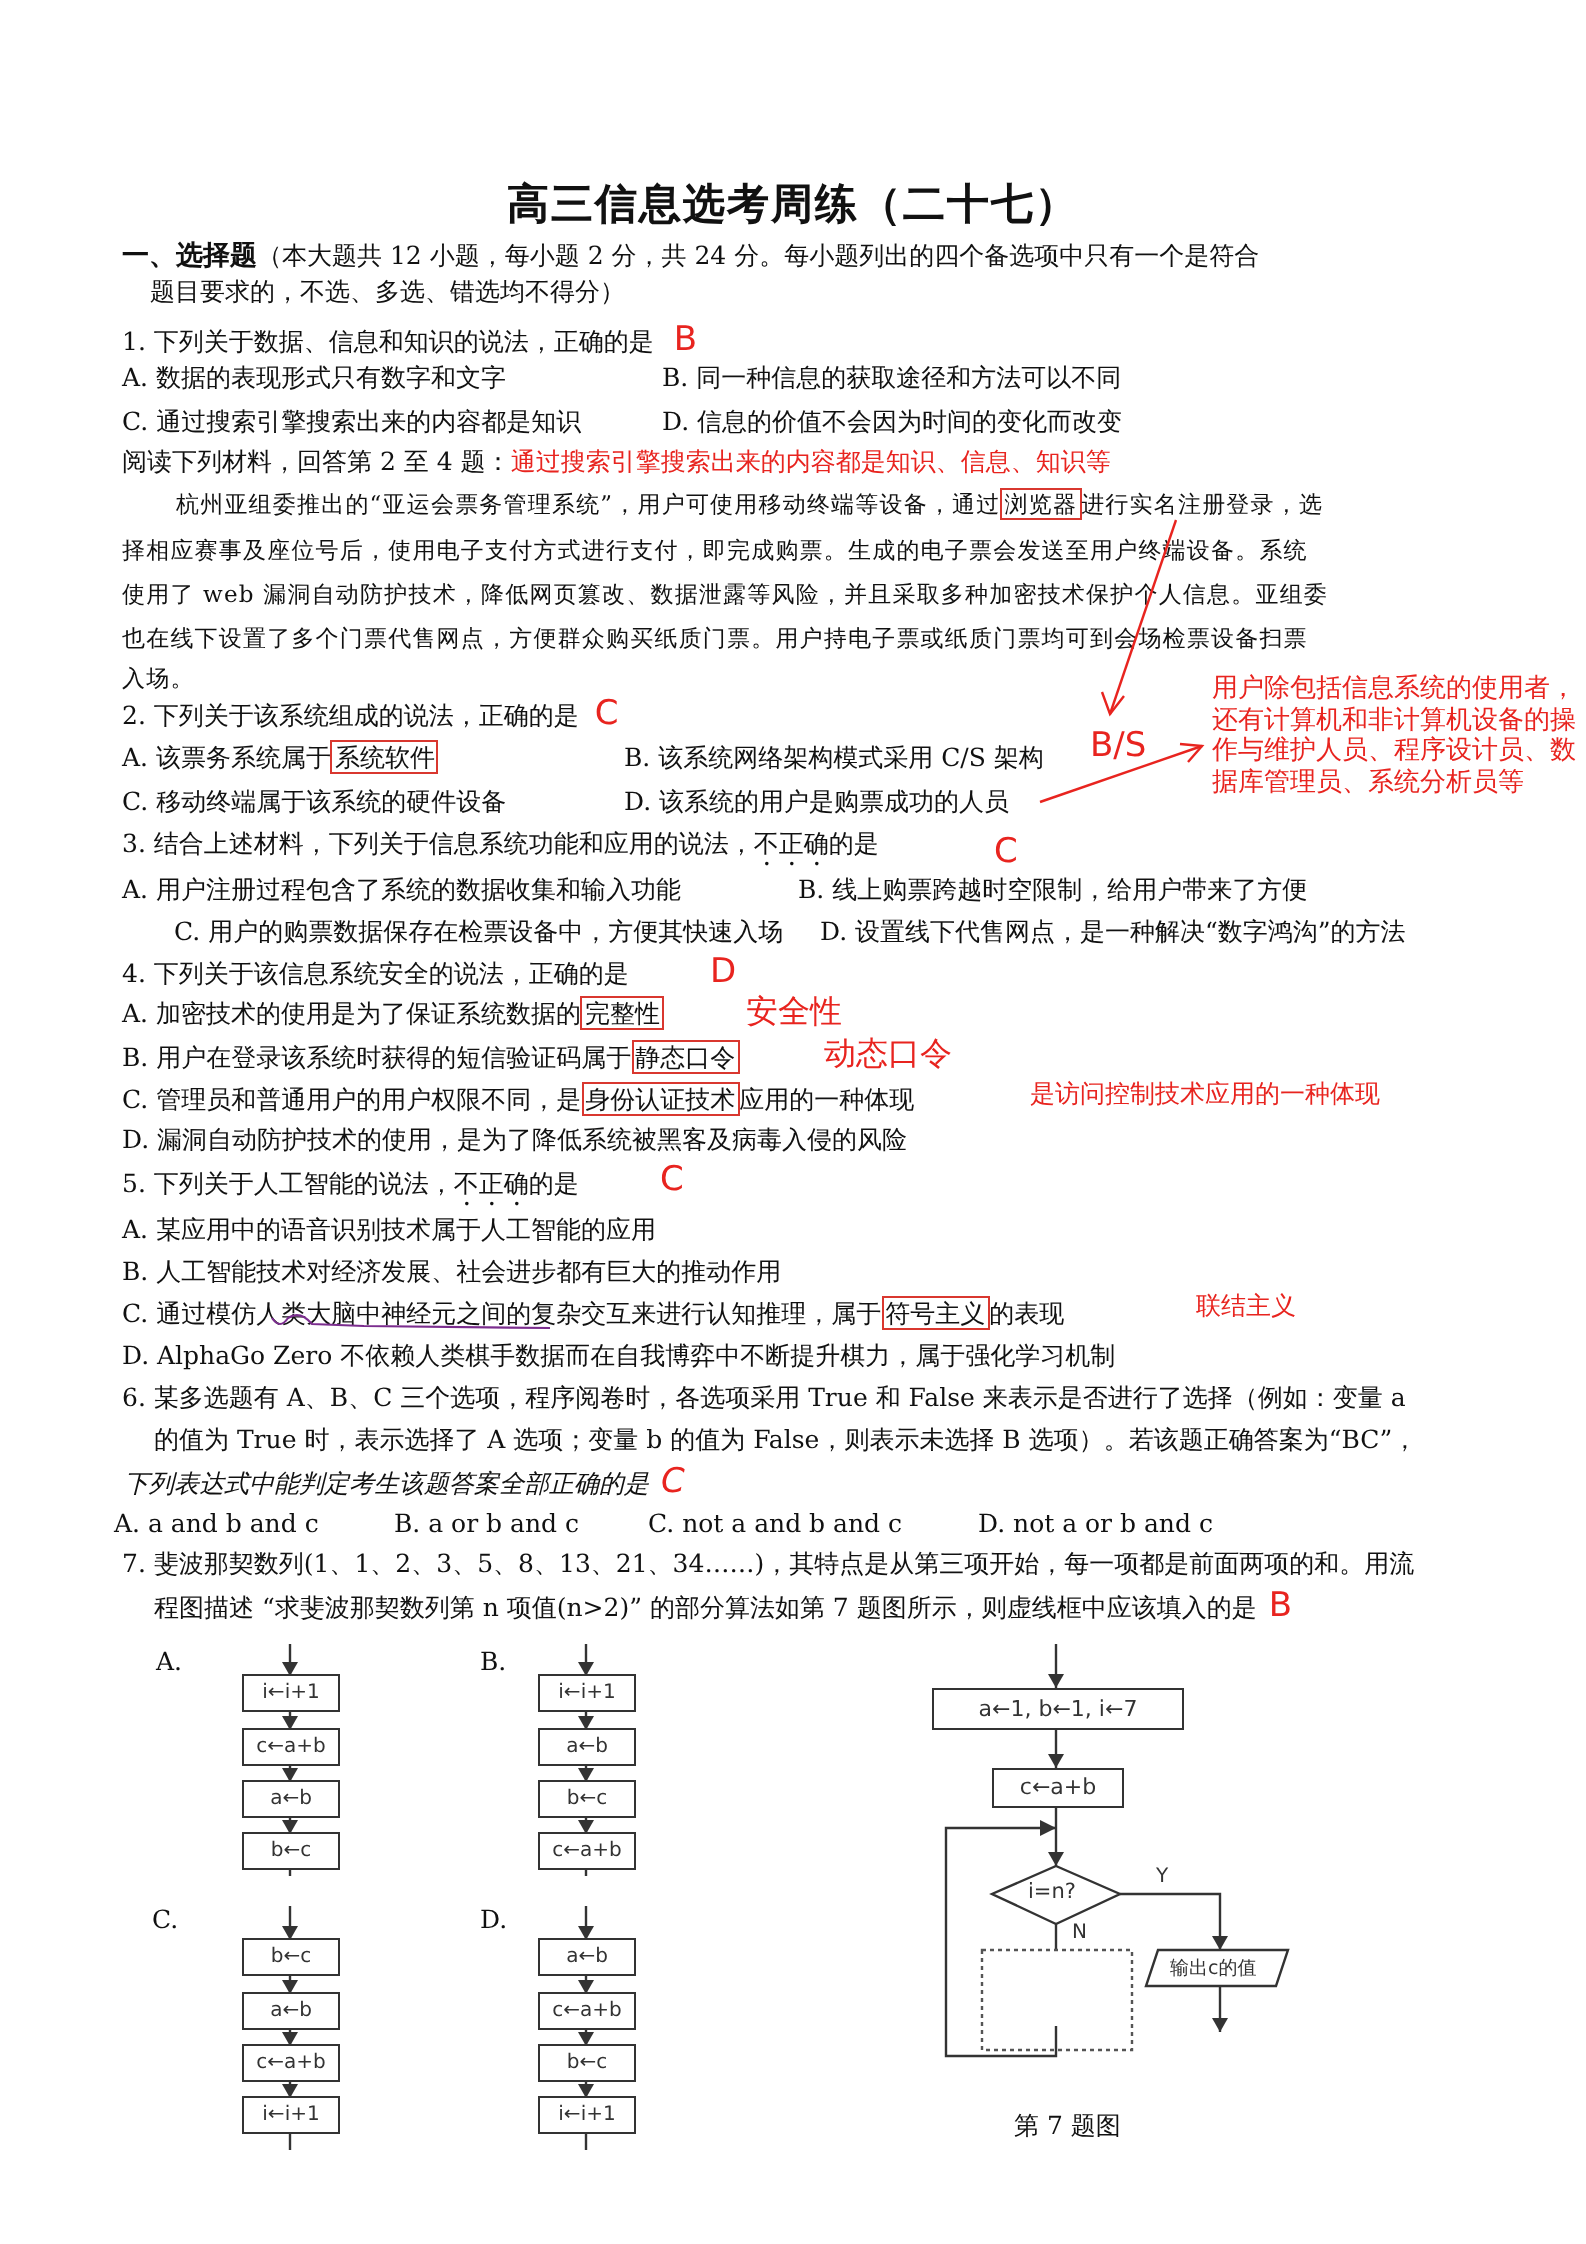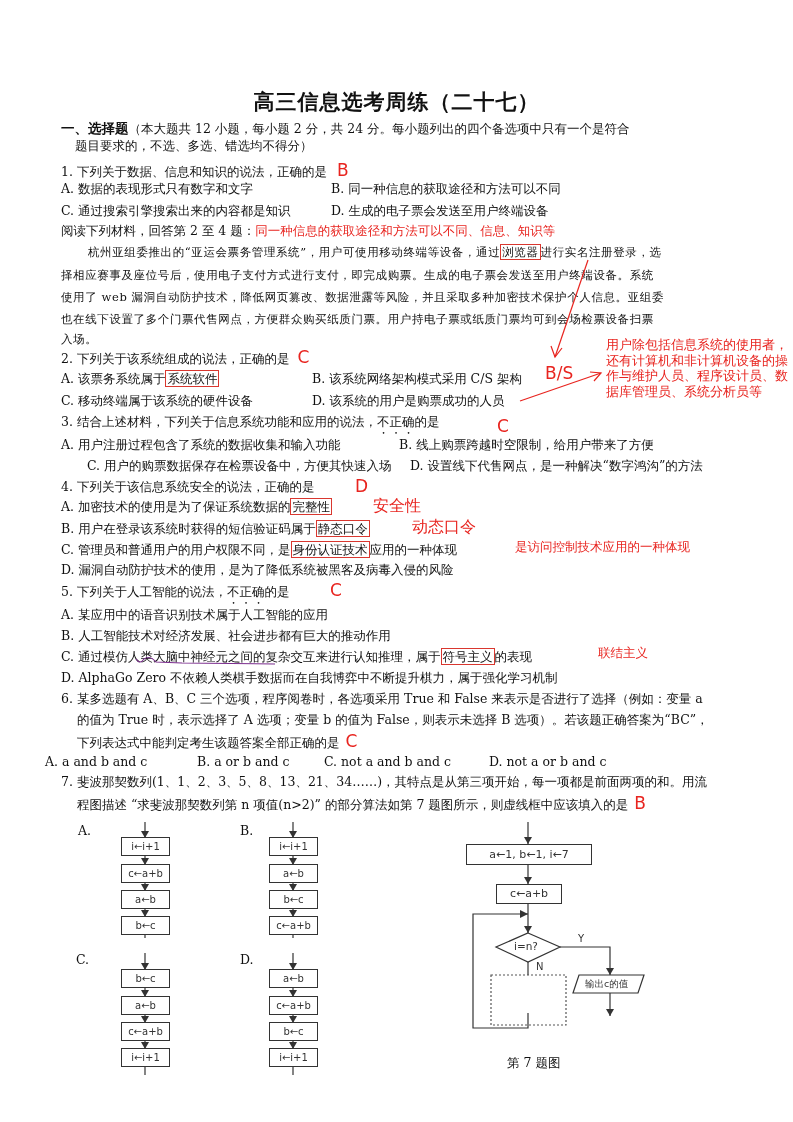--- a/index.html
+++ b/index.html
@@ -31,24 +31,24 @@
 </div>
 <div class="abs t" style="left:75px; top:138px;">题目要求的，不选、多选、错选均不得分）</div>
 
 <div class="abs t" style="left:61px; top:162px;">
   <span>1. 下列关于数据、信息和知识的说法，正确的是</span>
   <span class="red ans" style="margin-left:6px;">B</span>
 </div>
 <div class="abs t" style="left:61px; top:181px;">A. 数据的表现形式只有数字和文字</div>
 <div class="abs t" style="left:331px; top:181px;">B. 同一种信息的获取途径和方法可以不同</div>
 <div class="abs t" style="left:61px; top:203px;">C. 通过搜索引擎搜索出来的内容都是知识</div>
-<div class="abs t" style="left:331px; top:203px;">D. 生成的电子票会发送至用户终端设备</div>
+<div class="abs t" style="left:331px; top:203px;">D. 信息的价值不会因为时间的变化而改变</div>
 
 <div class="abs t" style="left:61px; top:223px;">
-  <span>阅读下列材料，回答第 2 至 4 题：</span><span class="red rednote">同一种信息的获取途径和方法可以不同、信息、知识等</span>
+  <span>阅读下列材料，回答第 2 至 4 题：</span><span class="red rednote">通过搜索引擎搜索出来的内容都是知识、信息、知识等</span>
 </div>
 <div class="abs t ps" style="left:88px; top:244px;">
   <span>杭州亚组委推出的“亚运会票务管理系统”，用户可使用移动终端等设备，通过</span><span class="boxed">浏览器</span><span>进行实名注册登录，选</span>
 </div>
 <div class="abs t ps" style="left:61px; top:267px;">择相应赛事及座位号后，使用电子支付方式进行支付，即完成购票。生成的电子票会发送至用户终端设备。系统</div>
 <div class="abs t ps" style="left:61px; top:289px;">使用了 web 漏洞自动防护技术，降低网页篡改、数据泄露等风险，并且采取多种加密技术保护个人信息。亚组委</div>
 <div class="abs t ps" style="left:61px; top:311px;">也在线下设置了多个门票代售网点，方便群众购买纸质门票。用户持电子票或纸质门票均可到会场检票设备扫票</div>
 <div class="abs t ps" style="left:61px; top:331px;text-align:right;">入场。</div>
 
 <div class="abs t" style="left:61px; top:349px;">
@@ -96,25 +96,25 @@
 <div class="abs t" style="left:61px; top:607px;">A. 某应用中的语音识别技术属于人工智能的应用</div>
 <div class="abs t" style="left:61px; top:628px;">B. 人工智能技术对经济发展、社会进步都有巨大的推动作用</div>
 <div class="abs t" style="left:61px; top:649px;">
   <span>C. 通过模仿人类大脑中神经元之间的复杂交互来进行认知推理，属于</span><span class="boxed">符号主义</span><span>的表现</span>
 </div>
 <div class="abs red rednote" style="left:598px; top:645px;">联结主义</div>
 <div class="abs t" style="left:61px; top:670px;">D. AlphaGo Zero 不依赖人类棋手数据而在自我博弈中不断提升棋力，属于强化学习机制</div>
 
 <div class="abs t" style="left:61px; top:691px;">6. 某多选题有 A、B、C 三个选项，程序阅卷时，各选项采用 True 和 False 来表示是否进行了选择（例如：变量 a</div>
 <div class="abs t" style="left:77px; top:712px;">的值为 True 时，表示选择了 A 选项；变量 b 的值为 False，则表示未选择 B 选项）。若该题正确答案为“BC”，</div>
-<div class="abs t" style="left:77px; top:733px;">
+<div class="abs t" style="left:62px; top:733px;font-style:italic;">
   <span>下列表达式中能判定考生该题答案全部正确的是</span>
   <span class="red ans" style="margin-left:2px;">C</span>
 </div>
-<div class="abs t" style="left:45px; top:754px;text-align:right;">A.  a and b and c</div>
+<div class="abs t" style="left:57px; top:754px;text-align:right;">A.  a and b and c</div>
 <div class="abs t" style="left:197px; top:754px;">B.  a or b and c</div>
 <div class="abs t" style="left:324px; top:754px;">C.  not a and b and c</div>
 <div class="abs t" style="left:489px; top:754px;">D.  not a or b and c</div>
 
 <div class="abs t" style="left:61px; top:774px;">7. 斐波那契数列(1、1、2、3、5、8、13、21、34……)，其特点是从第三项开始，每一项都是前面两项的和。用流</div>
 <div class="abs t" style="left:77px; top:795px;">
   <span>程图描述 “求斐波那契数列第 n 项值(n&gt;2)” 的部分算法如第 7 题图所示，则虚线框中应该填入的是</span>
   <span class="red ans" style="margin-left:2px;">B</span>
 </div>
 

